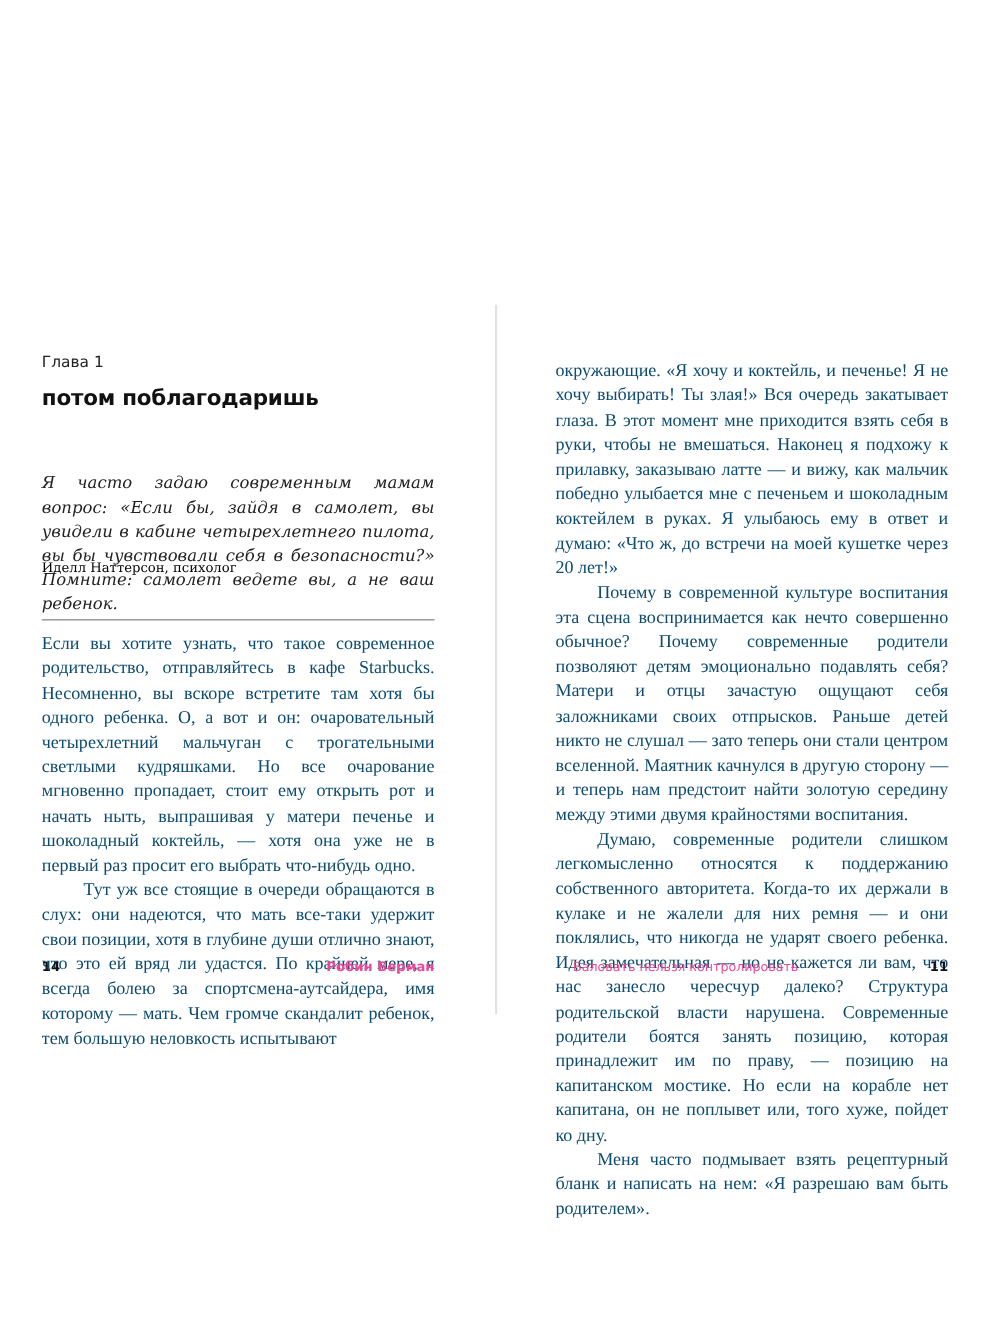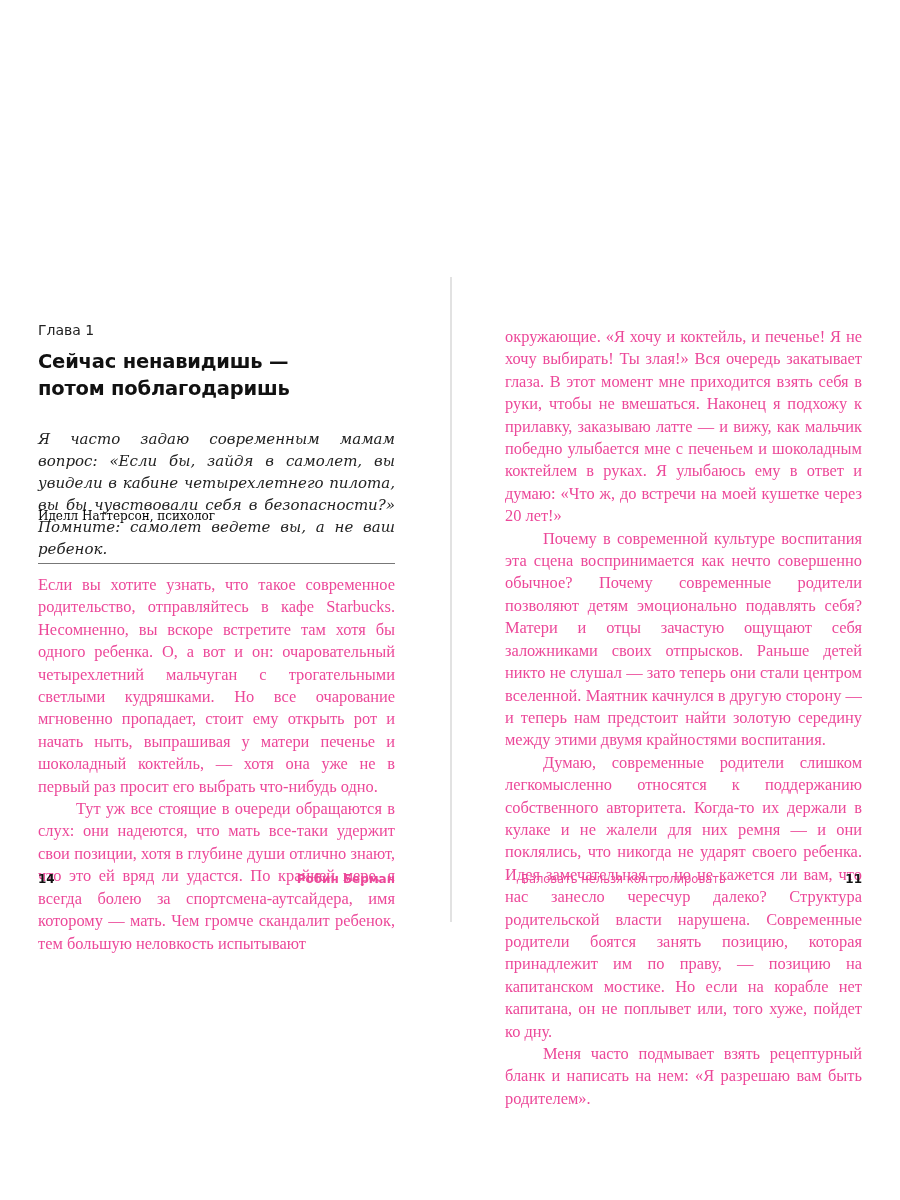--- a/index.html
+++ b/index.html
@@ -6,42 +6,41 @@
     body { width: 900px; height: 1200px; position: relative; overflow: hidden; color: #1a1a1a; }
     .page { position: absolute; top: 0; }
     .left { left: 38px; width: 357px; }
     .right { left: 505px; width: 357px; }
     .spine { position: absolute; left: 450px; top: 277px; width: 2px; height: 645px; background: #e2e2e2; }
     .chapter-label { position: absolute; top: 322px; left: 0; font-family: "DejaVu Sans", sans-serif; font-size: 14px; color: #222; }
     .chapter-title { position: absolute; top: 348px; left: 0; width: 360px; font-family: "DejaVu Sans", sans-serif; font-weight: bold; font-size: 19.5px; line-height: 27px; color: #111; letter-spacing: -0.2px; }
     .epigraph { position: absolute; top: 428px; left: 0; width: 357px; font-family: "DejaVu Serif", serif; font-style: italic; font-size: 15px; line-height: 22px; color: #222; text-align: justify; }
     .attribution { position: absolute; top: 509px; left: 0; font-family: "DejaVu Serif", serif; font-size: 12px; color: #000000; }
     .rule { position: absolute; top: 563px; left: 0; width: 357px; height: 1px; background: #777; }
-    .body-text { position: absolute; left: 0; width: 357px; font-family: "Liberation Serif", serif; font-size: 16.4px; line-height: 22.4px; color: #ec4899; text-align: justify; hyphens: manual; }
+    .body-text { position: absolute; left: 0; width: 357px; font-family: "Liberation Serif", serif; font-size: 16.4px; line-height: 22.4px; color: #0c4a6e; text-align: justify; hyphens: manual; }
     .body-text p { margin: 0; text-indent: 0; }
     .body-text p.indent { text-indent: 38px; }
     .left .body-text { top: 574px; }
     .right .body-text { top: 326px; }
     .footer { position: absolute; top: 872px; left: 0; width: 357px; height: 18px; font-family: "DejaVu Sans", sans-serif; font-size: 12px; }
     .footer .num { position: absolute; top: 0; font-weight: bold; color: #111; }
     .footer .run { position: absolute; top: 0; color: #ec4899; }
     .left .footer .num { left: 0; }
     .left .footer .run { right: 0; font-weight: bold; }
     .right .footer .run { left: 16px; font-size: 11.5px; }
     .right .footer .num { right: 0; }
   </style>
 </head>
 <body>
 
 <div class="spine"></div>
 
 <div class="page left">
   <div class="chapter-label">Глава 1</div>
   <div class="chapter-title">
-    <div>Сейчас ненавидишь —</div>
     <div>потом поблагодаришь</div>
   </div>
   <div class="epigraph">Я часто задаю современным мамам вопрос: «Если бы, зайдя в самолет, вы увидели в кабине четырехлетнего пилота, вы бы чувствовали себя в безопасности?» Помните: самолет ведете вы, а не ваш ребенок.</div>
   <div class="attribution">Иделл Наттерсон, психолог</div>
   <div class="rule"></div>
   <div class="body-text">
     <p>Если вы хотите узнать, что такое современное родительство, отправляйтесь в кафе Starbucks. Несомненно, вы вскоре встретите там хотя бы одного ребенка. О, а вот и он: очаровательный четырехлетний мальчуган с трогательными светлыми кудряшками. Но все очарование мгновенно пропадает, стоит ему открыть рот и начать ныть, выпрашивая у матери печенье и шоколадный коктейль, — хотя она уже не в первый раз просит его выбрать что-нибудь одно.</p>
     <p class="indent">Тут уж все стоящие в очереди обращаются в слух: они надеются, что мать все-таки удержит свои позиции, хотя в глубине души отлично знают, что это ей вряд ли удастся. По крайней мере, я всегда болею за спортсмена-аутсайдера, имя которому — мать. Чем громче скандалит ребенок, тем большую неловкость испытывают</p>
   </div>
   <div class="footer">

